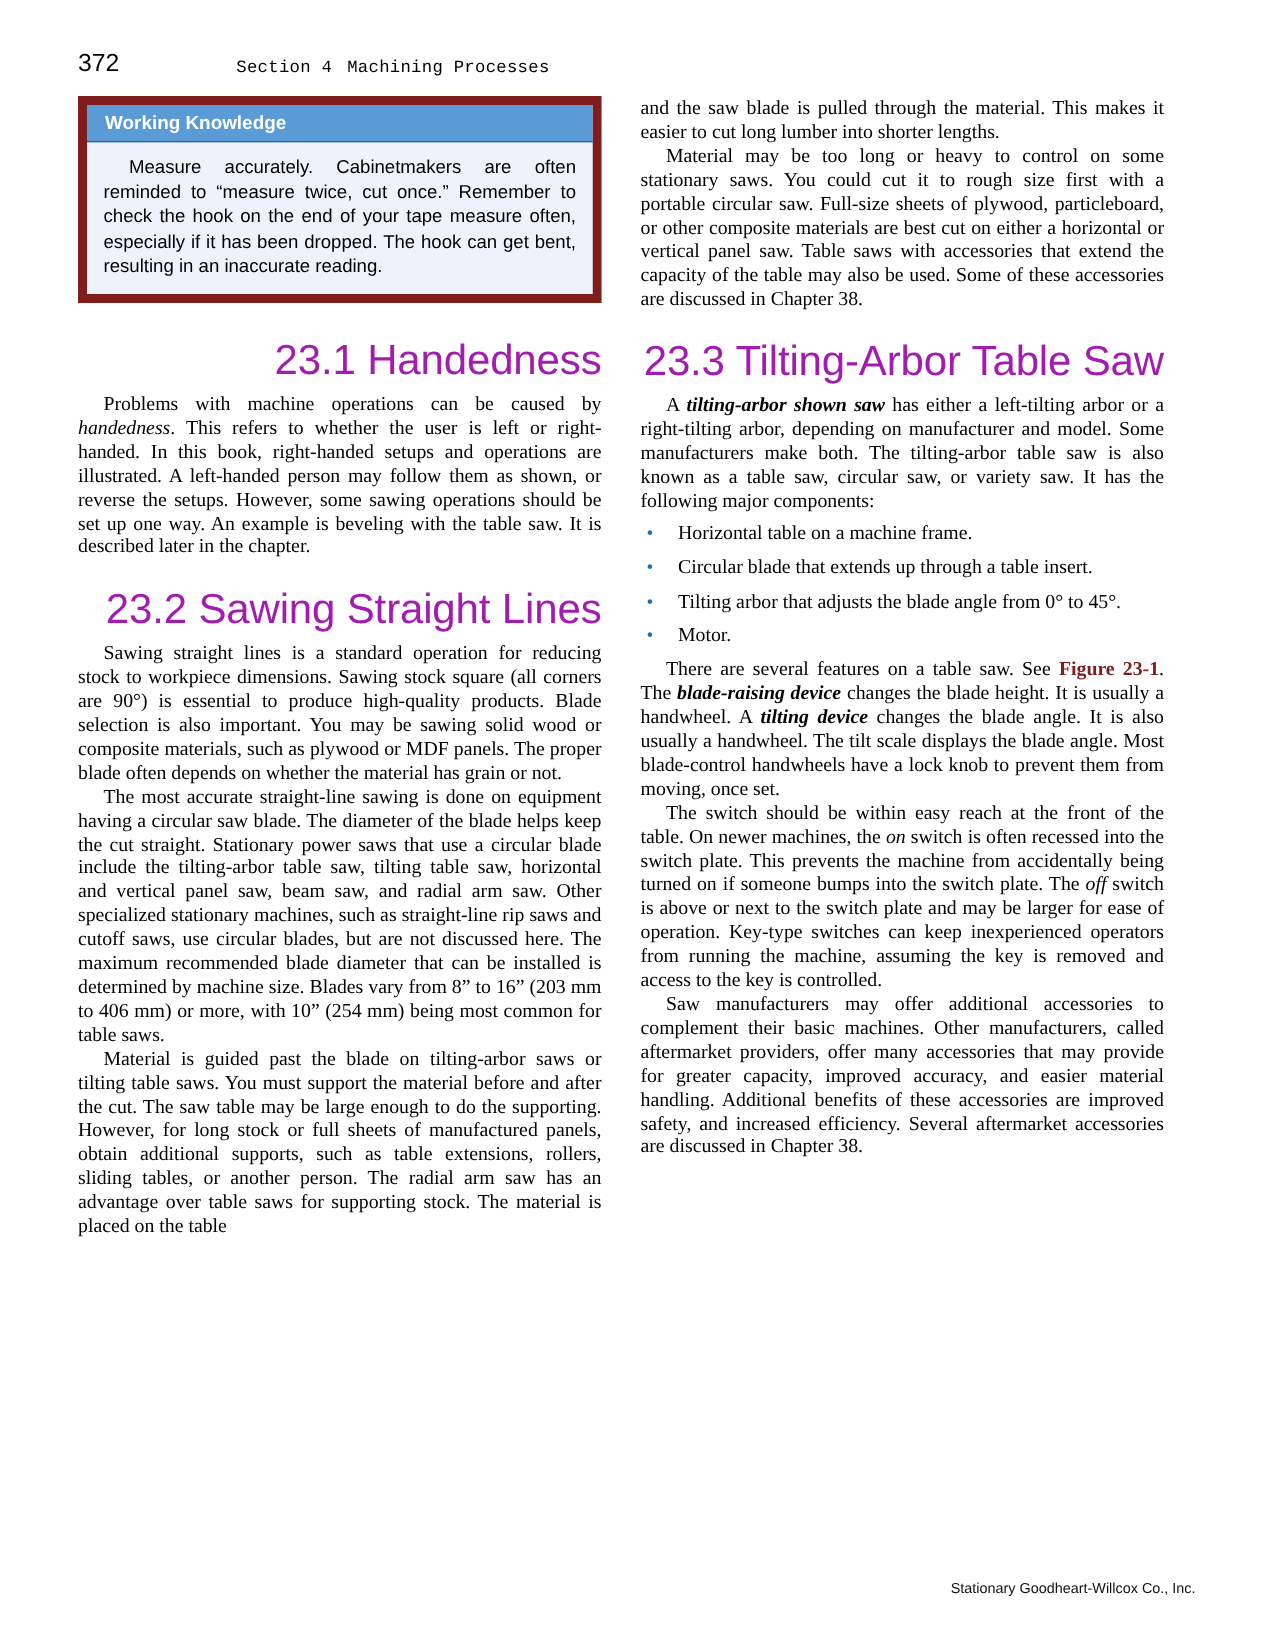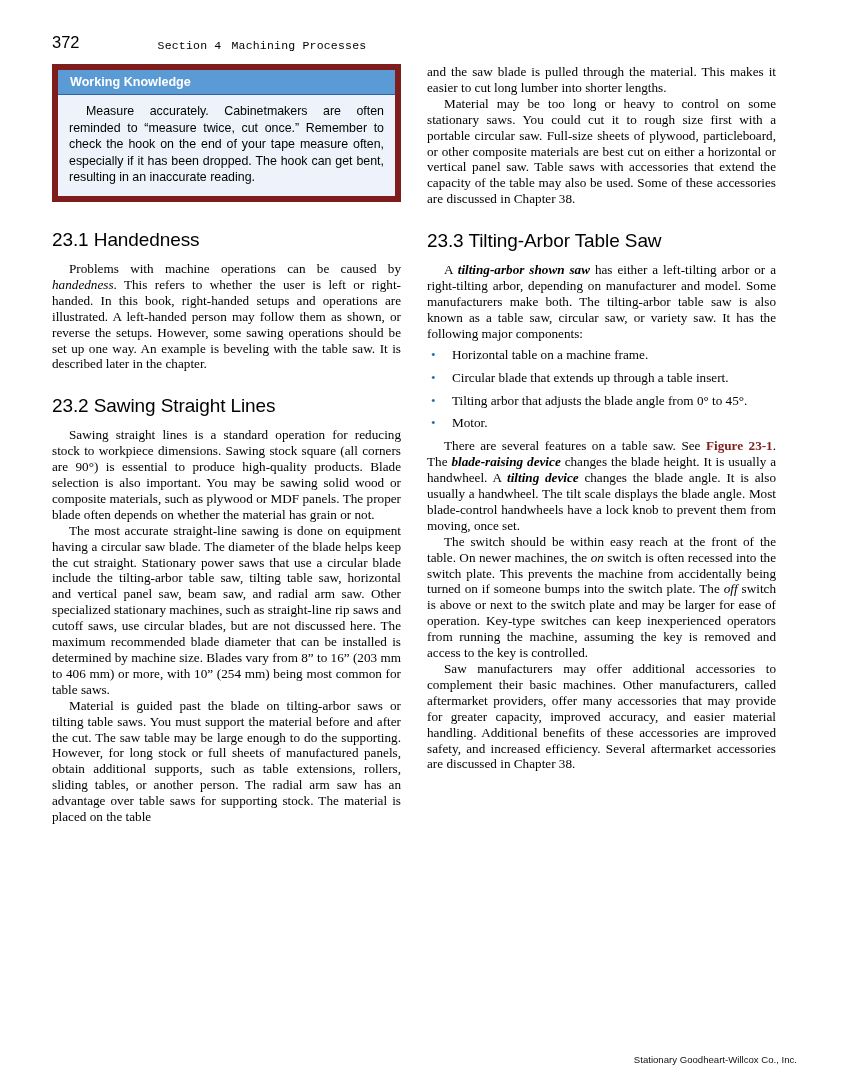--- a/index.html
+++ b/index.html
@@ -87,26 +87,27 @@
     font-family: Liberation Sans, sans-serif;
     font-size: 12.4px;
     line-height: 16.6px;
     text-indent: 17px;
     text-align: justify;
   }
 
   
   h2 {
     font-family: "Liberation Sans", sans-serif;
-    color: #000000;
+    color: #a21caf;
     font-weight: normal;
-    font-size: 19px;
+    font-size: 28px;
     line-height: 24px;
     margin: 0 0 9px 0;
     letter-spacing: -0.1px;
+    text-align: right;
   }
   h2.spaced-top { margin-top: 22px; }
 
   
   ul.bullets {
     list-style: none;
     margin: 5px 0 6px 0;
     padding: 0;
   }
   ul.bullets li {

